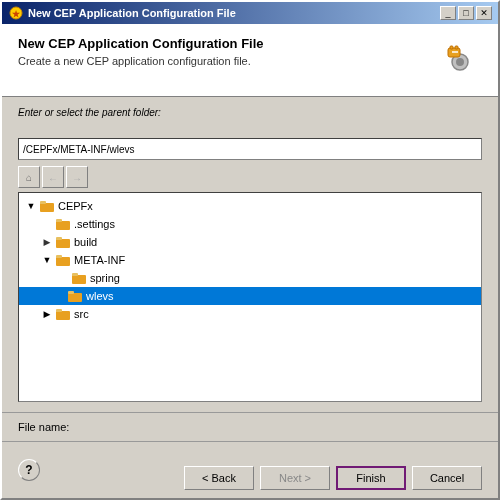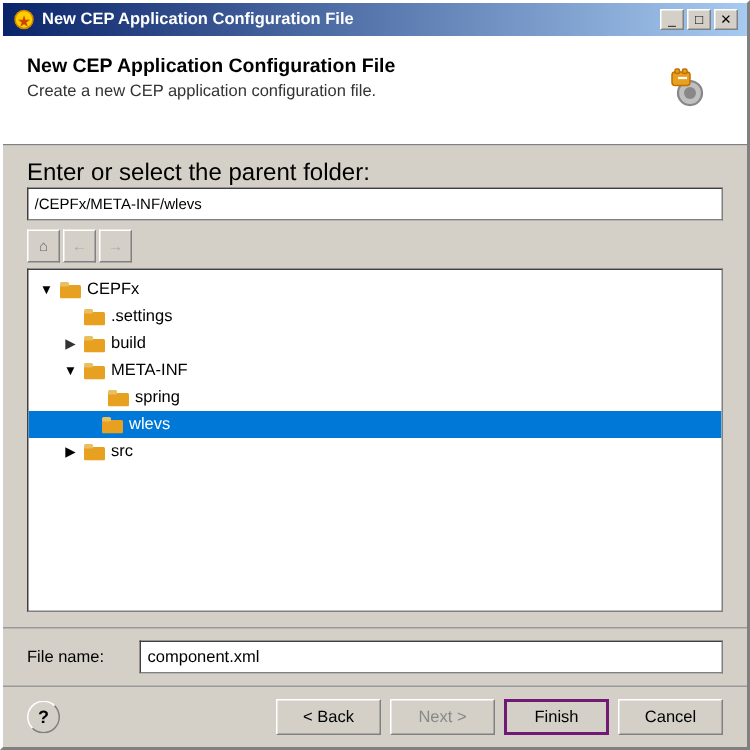--- a/index.html
+++ b/index.html
@@ -110,23 +110,24 @@
 
     .form-section {
       background: #d4d0c8;
       padding: 10px 16px;
       flex: 1;
       display: flex;
       flex-direction: column;
     }
 
     .form-label {
-      font-size: 16px;
-      margin-bottom: 0;
+      font-size: 10px;
+      margin-bottom: 20px;
       color: #000;
+      font-style: italic;
     }
 
     .path-input {
       width: 100%;
       height: 22px;
       background: white;
       border: 1px solid #808080;
       border-top: 1px solid #404040;
       border-left: 1px solid #404040;
       padding: 2px 4px;
@@ -283,20 +284,21 @@
       border: 1px solid #808080;
       border-top: 1px solid #fff;
       border-left: 1px solid #fff;
       padding: 0 10px;
       font-size: 11px;
       font-family: inherit;
       cursor: pointer;
       display: flex;
       align-items: center;
       justify-content: center;
+      margin-top: 16px;
     }
 
     .btn.disabled {
       color: #888;
       cursor: default;
     }
 
     .btn.default {
       border: 2px solid #701a75;
       background: #d4d0c8;
@@ -438,21 +440,20 @@
           </svg>
         </span>
         <span class="tree-label">src</span>
       </div>
 
     </div>
   </div>
 
   <div class="file-section">
     <label class="file-label">File name:</label>
-    <input class="file-input" type="text" value="component.xml" style="">
   </div>
 
   <div class="button-bar">
     <div class="help-btn">?</div>
     <div class="action-buttons">
       <button class="btn">&lt; Back</button>
       <button class="btn disabled" disabled="">Next &gt;</button>
       <button class="btn default">Finish</button>
       <button class="btn">Cancel</button>
     </div>

